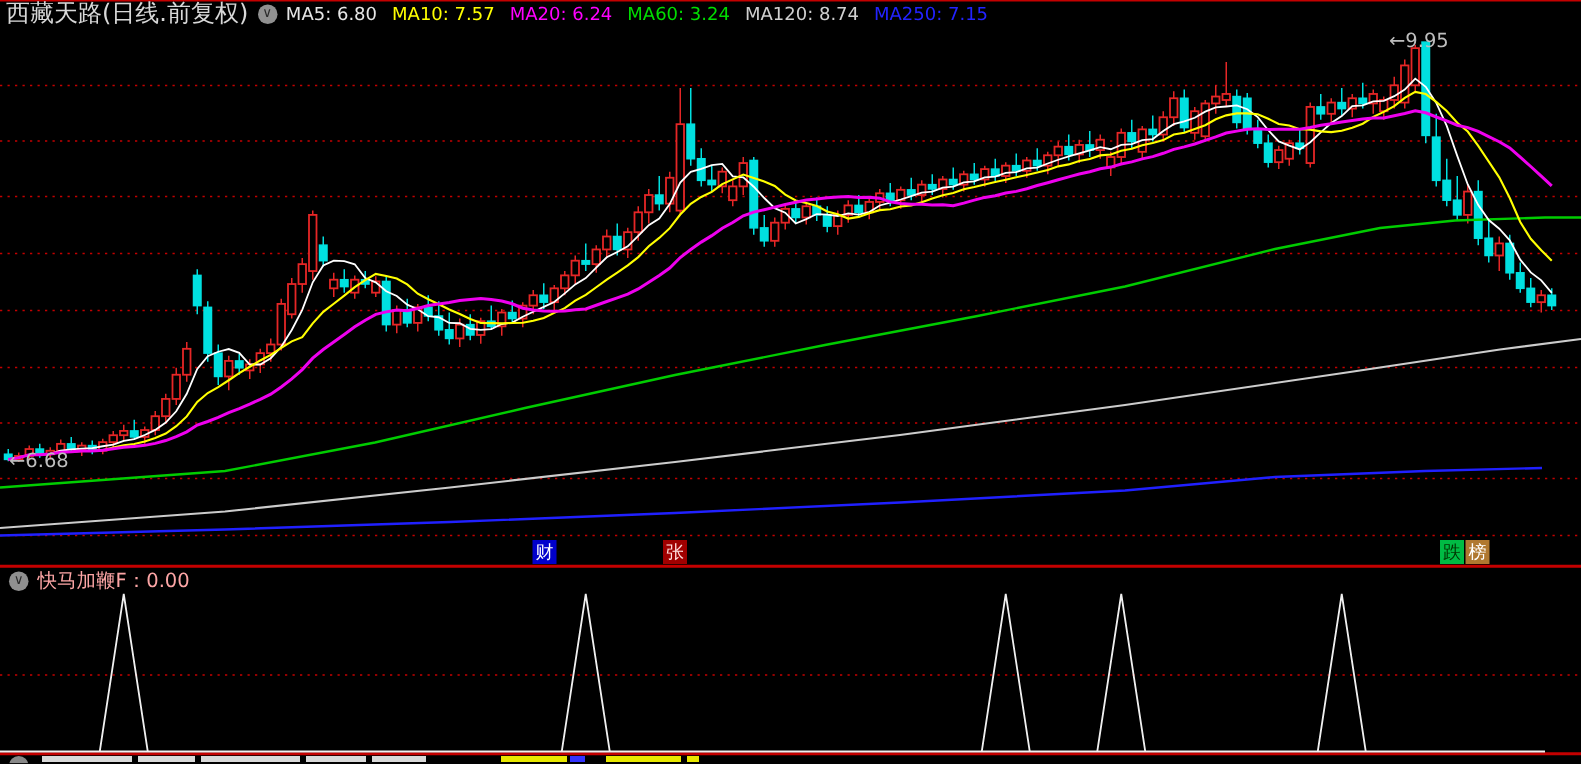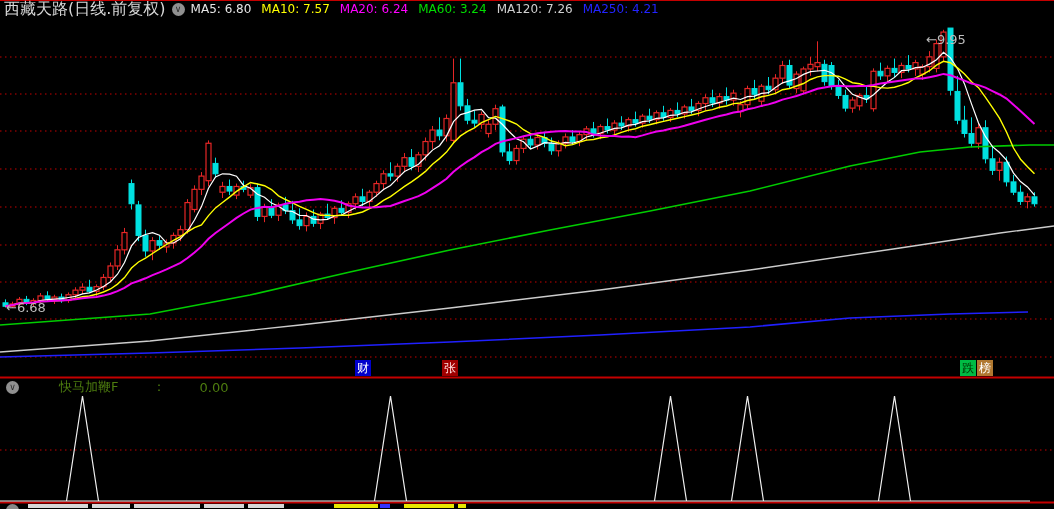--- a/index.html
+++ b/index.html
@@ -11,41 +11,41 @@
   .collapse{width:13px;height:13px;border-radius:50%;background:#909090;color:#2a2a2a;
             font-size:9px;line-height:13px;text-align:center;margin:0 6px 0 6px;}
   #ma-row{display:flex;gap:10px;}
   .ma-item{font-size:12px;white-space:nowrap;}
   #chart-svg{position:absolute;left:0;top:0;}
   .plabel{position:absolute;font-size:13px;white-space:nowrap;z-index:5;}
   .marker{position:absolute;width:16px;height:16px;font-size:12px;line-height:16px;
           text-align:center;z-index:6;}
   #p2hdr{position:absolute;left:2px;top:379px;height:16px;display:flex;align-items:center;z-index:5;}
   #p2hdr .collapse{margin:0 6px 0 4px;}
-  .p2text{color:#4d7c0f;font-size:13px;white-space:nowrap;margin-left:34px;}
+  .p2text{color:#fca5a5;font-size:13px;white-space:nowrap;}
   #bottom-strip{position:absolute;left:0;top:503px;width:1054px;height:6px;overflow:hidden;z-index:7;}
   #strip-icon{position:absolute;left:6px;top:1px;width:13px;height:13px;border-radius:50%;background:#888;}
   .strip-block{position:absolute;top:1px;height:4px;}
 </style>
 </head>
 <body>
 
 <div id="app">
   <div id="topborder"></div>
 
   <div class="hdr">
     <span class="title">西藏天路(日线.前复权)</span>
     <span class="collapse">∨</span>
     <span id="ma-row">
         <span class="ma-item" style="color: rgb(230, 230, 230);">MA5: 6.80</span>
         <span class="ma-item" style="color: rgb(255, 255, 0);">MA10: 7.57</span>
         <span class="ma-item" style="color: rgb(255, 0, 255);">MA20: 6.24</span>
         <span class="ma-item" style="color: rgb(0, 221, 0);">MA60: 3.24</span>
-        <span class="ma-item" style="color: rgb(207, 207, 207);">MA120: 7.26</span>
-        <span class="ma-item" style="color: rgb(35, 35, 255);">MA250: 4.21</span>
+        <span class="ma-item" style="color: rgb(207, 207, 207);">MA120: 8.74</span>
+        <span class="ma-item" style="color: rgb(35, 35, 255);">MA250: 7.15</span>
       </span>
   </div>
 
   <svg id="chart-svg" width="1054" height="509">
       <line x1="0" y1="57" x2="1054" y2="57" stroke="#c40000" stroke-width="1" stroke-dasharray="1.5 3.5"></line>
       <line x1="0" y1="94" x2="1054" y2="94" stroke="#c40000" stroke-width="1" stroke-dasharray="1.5 3.5"></line>
       <line x1="0" y1="131" x2="1054" y2="131" stroke="#c40000" stroke-width="1" stroke-dasharray="1.5 3.5"></line>
       <line x1="0" y1="169" x2="1054" y2="169" stroke="#c40000" stroke-width="1" stroke-dasharray="1.5 3.5"></line>
       <line x1="0" y1="207" x2="1054" y2="207" stroke="#c40000" stroke-width="1" stroke-dasharray="1.5 3.5"></line>
       <line x1="0" y1="245" x2="1054" y2="245" stroke="#c40000" stroke-width="1" stroke-dasharray="1.5 3.5"></line>
@@ -526,18 +526,18 @@
       <div class="strip-block" style="left: 92px; width: 38px; background: rgb(216, 216, 216);"></div>
       <div class="strip-block" style="left: 134px; width: 66px; background: rgb(216, 216, 216);"></div>
       <div class="strip-block" style="left: 204px; width: 40px; background: rgb(216, 216, 216);"></div>
       <div class="strip-block" style="left: 248px; width: 36px; background: rgb(216, 216, 216);"></div>
       <div class="strip-block" style="left: 334px; width: 44px; background: rgb(232, 232, 0);"></div>
       <div class="strip-block" style="left: 380px; width: 10px; background: rgb(51, 51, 255);"></div>
       <div class="strip-block" style="left: 404px; width: 50px; background: rgb(232, 232, 0);"></div>
       <div class="strip-block" style="left: 458px; width: 8px; background: rgb(232, 232, 0);"></div>
     </div>
 <div class="plabel" style="left: 6px; top: 300px; color: rgb(189, 189, 189);">←6.68</div>
-    <div class="plabel" style="left: 926px; top: 32px; color: rgb(189, 189, 189);">←9.95</div>
+    <div class="plabel" style="left: 926px; top: 20px; color: rgb(189, 189, 189);">←9.95</div>
     <div class="marker" style="left: 355px; top: 360px; background: rgb(0, 0, 204); color: rgb(255, 255, 255);">财</div>
     <div class="marker" style="left: 442px; top: 360px; background: rgb(160, 0, 0); color: rgb(255, 221, 221);">张</div>
     <div class="marker" style="left: 960px; top: 360px; background: rgb(0, 187, 68); color: rgb(0, 51, 0);">跌</div>
     <div class="marker" style="left: 977px; top: 360px; background: rgb(176, 120, 48); color: rgb(255, 255, 255);">榜</div>
   </div>
 
 </body></html>

